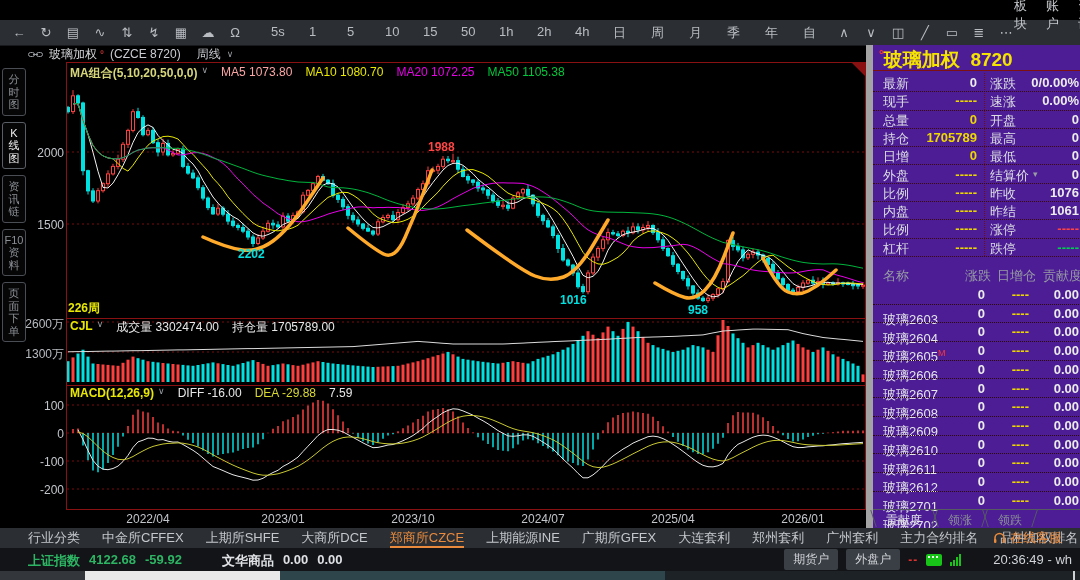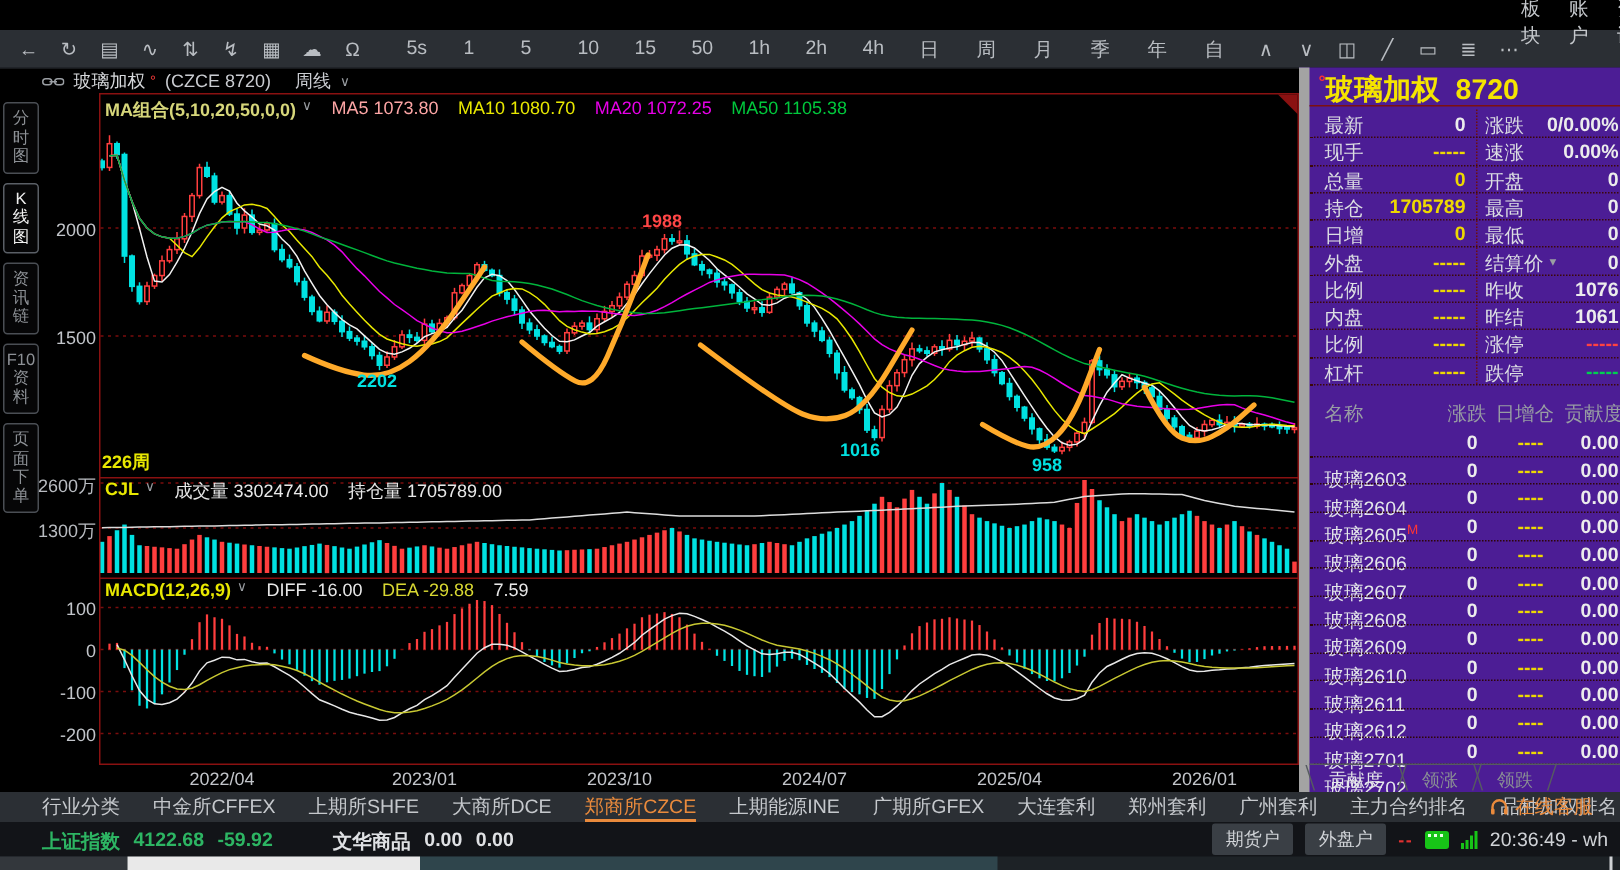--- a/index.html
+++ b/index.html
@@ -72,21 +72,21 @@
   #statusbar .grp{margin-left:28px;color:#2db563;font-weight:bold;display:flex;gap:9px;}
   #statusbar .grp2{margin-left:40px;color:#dfe1e4;font-weight:bold;display:flex;gap:9px;}
   #sbright{position:absolute;right:8px;top:548px;height:23px;display:flex;align-items:center;gap:8px;}
   .accbtn{background:#3a3f45;color:#d0d3d7;font-size:12px;padding:2px 9px;border-radius:2px;cursor:default;}
   #conn{color:#e03030;font-weight:bold;letter-spacing:1px;font-size:12px;}
   #cardic{width:16px;height:12px;background:#17c417;border-radius:2px;position:relative;}
   #cardic::before{content:'';position:absolute;left:2px;top:2px;right:2px;height:2px;
      background:repeating-linear-gradient(90deg,#eaffea 0 2px,transparent 2px 4px);}
   #sig{display:flex;align-items:flex-end;gap:1px;height:12px;}
   #sig i{display:block;width:2px;background:#17c417;}
-  #clock{color:#d0d3d7;font-size:13px;}
+  #clock{color:#d0d3d7;font-size:13px;margin-left:24px;}
   #bstrip{left:0;top:571px;width:1080px;height:9px;background:#1d2226;}
   #bstrip .seg{position:absolute;top:0;height:9px;}
   #corner-tri{left:852px;top:63px;width:0;height:0;border-right:13px solid #8a1111;border-bottom:13px solid transparent;}
   svg{display:block;}
 </style>
 </head>
 <body>
 
 <div id="app">
 

